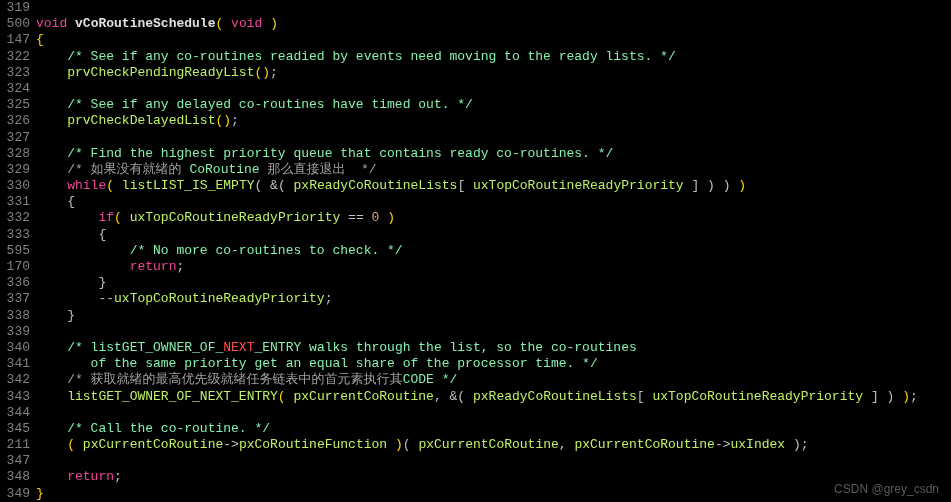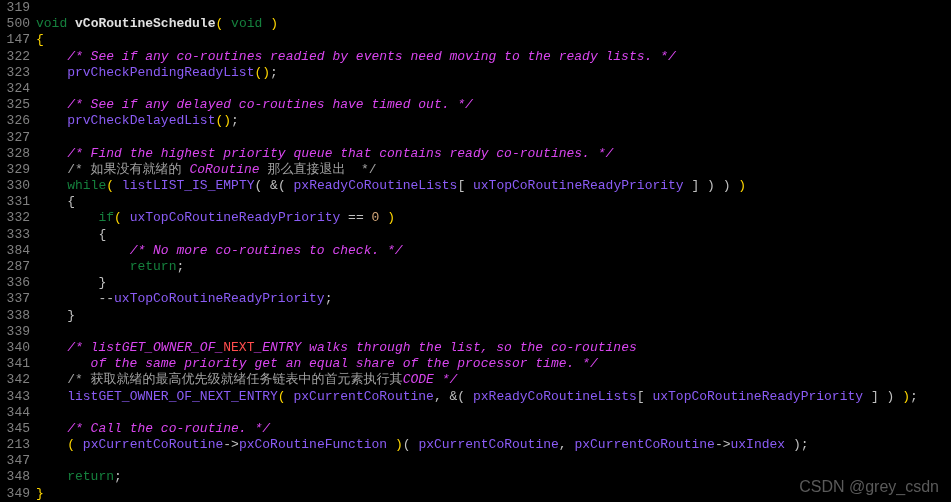--- a/index.html
+++ b/index.html
@@ -36,42 +36,42 @@
   .code {
     flex: 1;
     background: #000;
     white-space: pre;
     line-height: 16.2px;
     color: #c0c0c0;
   }
   .code .row {
     height: 16.2px;
   }
-  .tok-kw    { color: #15803d; }          
+  .tok-kw    { color: #ec4899; }          
   .tok-fn    { color: #e0e0e0; font-weight: bold; text-align: center; }
   .tok-plain { color: #c0c0c0; }
-  .tok-com   { color: #d946ef; font-style: italic; }
+  .tok-com   { color: #86efac; }
   .tok-zh    { color: #a0a0a0; }
   .tok-hl    { color: #ff4d4d; }
   .tok-paren { color: #c0c0c0; }
   .tok-yparen{ color: #ffd700; }
   .tok-brace { color: #c0c0c0; }
   .tok-ybrace{ color: #ffd700; }
   .tok-bracket{ color: #c0c0c0; }
-  .tok-ident { color: #8b5cf6; }
+  .tok-ident { color: #bef264; }
   .tok-num   { color: #d2a679; }
   .tok-op    { color: #c0c0c0; }
   .tok-punct { color: #c0c0c0; }
 
   .watermark {
     position: absolute;
     right: 12px;
     bottom: 6px;
     color: #5a5a5a;
-    font-size: 16px;
+    font-size: 12px;
     font-family: Arial, sans-serif;
     pointer-events: none;
   }
 </style>
 </head>
 <body>
 
 <div class="editor">
   <div class="gutter">
       <div class="ln">319</div>
@@ -82,32 +82,32 @@
       <div class="ln">324</div>
       <div class="ln">325</div>
       <div class="ln">326</div>
       <div class="ln">327</div>
       <div class="ln">328</div>
       <div class="ln">329</div>
       <div class="ln">330</div>
       <div class="ln">331</div>
       <div class="ln">332</div>
       <div class="ln">333</div>
-      <div class="ln">384</div>
-      <div class="ln">287</div>
+      <div class="ln">595</div>
+      <div class="ln">170</div>
       <div class="ln">336</div>
       <div class="ln">337</div>
       <div class="ln">338</div>
       <div class="ln">339</div>
       <div class="ln">340</div>
       <div class="ln">341</div>
       <div class="ln">342</div>
       <div class="ln">343</div>
       <div class="ln">344</div>
       <div class="ln">345</div>
-      <div class="ln">213</div>
+      <div class="ln">211</div>
       <div class="ln">347</div>
       <div class="ln">348</div>
       <div class="ln">349</div>
     </div>
   <div class="code"><div class="row">&nbsp;</div><div class="row"><span class="tok-kw">void</span><span class="tok-plain"> </span><span class="tok-fn">vCoRoutineSchedule</span><span class="tok-yparen">(</span><span class="tok-plain"> </span><span class="tok-kw">void</span><span class="tok-plain"> </span><span class="tok-yparen">)</span></div><div class="row"><span class="tok-ybrace">{</span></div><div class="row"><span class="tok-plain">    </span><span class="tok-com">/* See if any co-routines readied by events need moving to the ready lists. */</span></div><div class="row"><span class="tok-plain">    </span><span class="tok-ident">prvCheckPendingReadyList</span><span class="tok-yparen">()</span><span class="tok-punct">;</span></div><div class="row">&nbsp;</div><div class="row"><span class="tok-plain">    </span><span class="tok-com">/* See if any delayed co-routines have timed out. */</span></div><div class="row"><span class="tok-plain">    </span><span class="tok-ident">prvCheckDelayedList</span><span class="tok-yparen">()</span><span class="tok-punct">;</span></div><div class="row">&nbsp;</div><div class="row"><span class="tok-plain">    </span><span class="tok-com">/* Find the highest priority queue that contains ready co-routines. */</span></div><div class="row"><span class="tok-plain">    </span><span class="tok-zh">/* 如果没有就绪的 </span><span class="tok-com">CoRoutine </span><span class="tok-zh">那么直接退出  */</span></div><div class="row"><span class="tok-plain">    </span><span class="tok-kw">while</span><span class="tok-yparen">(</span><span class="tok-plain"> </span><span class="tok-ident">listLIST_IS_EMPTY</span><span class="tok-paren">(</span><span class="tok-plain"> </span><span class="tok-op">&amp;</span><span class="tok-paren">(</span><span class="tok-plain"> </span><span class="tok-ident">pxReadyCoRoutineLists</span><span class="tok-bracket">[</span><span class="tok-plain"> </span><span class="tok-ident">uxTopCoRoutineReadyPriority</span><span class="tok-plain"> </span><span class="tok-bracket">]</span><span class="tok-plain"> </span><span class="tok-paren">)</span><span class="tok-plain"> </span><span class="tok-paren">)</span><span class="tok-plain"> </span><span class="tok-yparen">)</span></div><div class="row"><span class="tok-plain">    </span><span class="tok-brace">{</span></div><div class="row"><span class="tok-plain">        </span><span class="tok-kw">if</span><span class="tok-yparen">(</span><span class="tok-plain"> </span><span class="tok-ident">uxTopCoRoutineReadyPriority</span><span class="tok-plain"> </span><span class="tok-op">==</span><span class="tok-plain"> </span><span class="tok-num">0</span><span class="tok-plain"> </span><span class="tok-yparen">)</span></div><div class="row"><span class="tok-plain">        </span><span class="tok-brace">{</span></div><div class="row"><span class="tok-plain">            </span><span class="tok-com">/* No more co-routines to check. */</span></div><div class="row"><span class="tok-plain">            </span><span class="tok-kw">return</span><span class="tok-punct">;</span></div><div class="row"><span class="tok-plain">        </span><span class="tok-brace">}</span></div><div class="row"><span class="tok-plain">        </span><span class="tok-op">--</span><span class="tok-ident">uxTopCoRoutineReadyPriority</span><span class="tok-punct">;</span></div><div class="row"><span class="tok-plain">    </span><span class="tok-brace">}</span></div><div class="row">&nbsp;</div><div class="row"><span class="tok-plain">    </span><span class="tok-com">/* listGET_OWNER_OF_</span><span class="tok-hl">NEXT</span><span class="tok-com">_ENTRY walks through the list, so the co-routines</span></div><div class="row"><span class="tok-plain">       </span><span class="tok-com">of the same priority get an equal share of the processor time. */</span></div><div class="row"><span class="tok-plain">    </span><span class="tok-zh">/* 获取就绪的最高优先级就绪任务链表中的首元素执行其</span><span class="tok-com">CODE */</span></div><div class="row"><span class="tok-plain">    </span><span class="tok-ident">listGET_OWNER_OF_NEXT_ENTRY</span><span class="tok-yparen">(</span><span class="tok-plain"> </span><span class="tok-ident">pxCurrentCoRoutine</span><span class="tok-punct">,</span><span class="tok-plain"> </span><span class="tok-op">&amp;</span><span class="tok-paren">(</span><span class="tok-plain"> </span><span class="tok-ident">pxReadyCoRoutineLists</span><span class="tok-bracket">[</span><span class="tok-plain"> </span><span class="tok-ident">uxTopCoRoutineReadyPriority</span><span class="tok-plain"> </span><span class="tok-bracket">]</span><span class="tok-plain"> </span><span class="tok-paren">)</span><span class="tok-plain"> </span><span class="tok-yparen">)</span><span class="tok-punct">;</span></div><div class="row">&nbsp;</div><div class="row"><span class="tok-plain">    </span><span class="tok-com">/* Call the co-routine. */</span></div><div class="row"><span class="tok-plain">    </span><span class="tok-yparen">(</span><span class="tok-plain"> </span><span class="tok-ident">pxCurrentCoRoutine</span><span class="tok-op">-&gt;</span><span class="tok-ident">pxCoRoutineFunction</span><span class="tok-plain"> </span><span class="tok-yparen">)</span><span class="tok-paren">(</span><span class="tok-plain"> </span><span class="tok-ident">pxCurrentCoRoutine</span><span class="tok-punct">,</span><span class="tok-plain"> </span><span class="tok-ident">pxCurrentCoRoutine</span><span class="tok-op">-&gt;</span><span class="tok-ident">uxIndex</span><span class="tok-plain"> </span><span class="tok-paren">)</span><span class="tok-punct">;</span></div><div class="row">&nbsp;</div><div class="row"><span class="tok-plain">    </span><span class="tok-kw">return</span><span class="tok-punct">;</span></div><div class="row"><span class="tok-ybrace">}</span></div></div>
   <div class="watermark">CSDN @grey_csdn</div>
 </div>
 
 </body></html>

